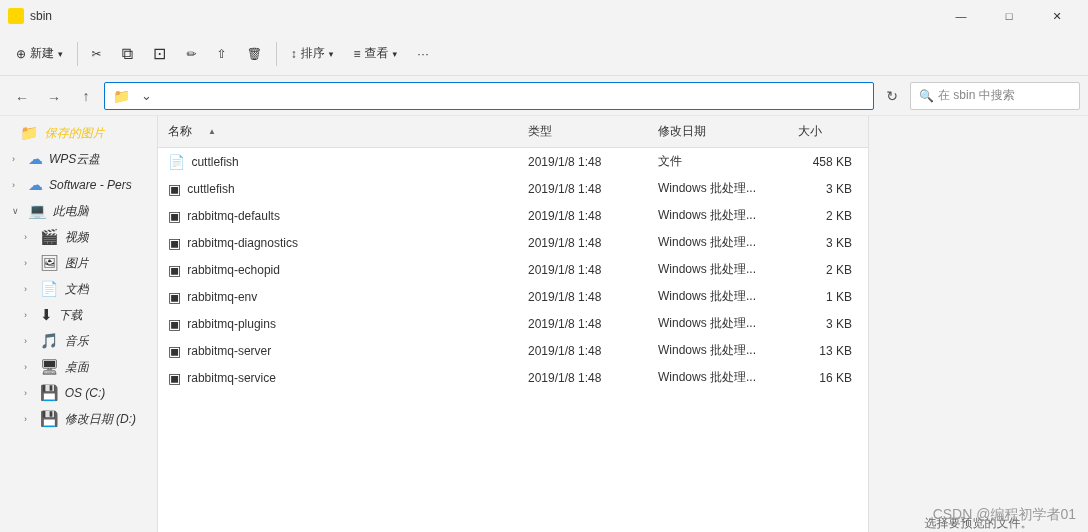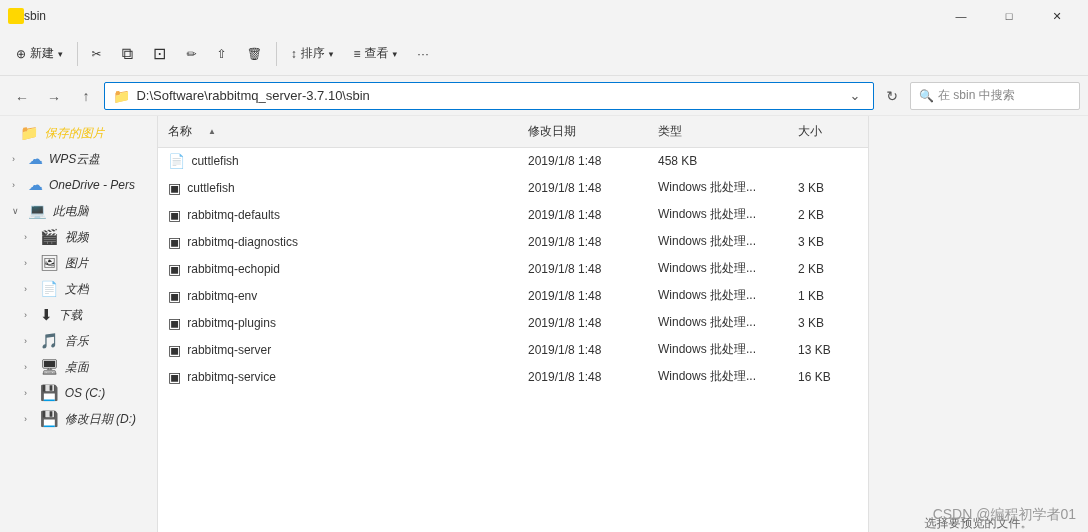--- a/index.html
+++ b/index.html
@@ -10,20 +10,21 @@
       background: #f3f3f3;
       height: 32px;
       display: flex;
       align-items: center;
       padding: 0 8px;
       justify-content: space-between;
     }
     .titlebar-left {
       display: flex;
       align-items: center;
+      gap: 6px;
     }
     .titlebar-icon {
       width: 16px; height: 16px;
       background: #ffd700;
       border-radius: 2px;
     }
     .titlebar-title { font-size: 12px; color: #333; }
     .titlebar-controls { display: flex; gap: 2px; }
     .titlebar-btn {
       width: 46px; height: 32px;
@@ -180,21 +181,21 @@
       white-space: nowrap;
       overflow: hidden;
       text-overflow: ellipsis;
     }
     .file-cell.name {
       display: flex; align-items: center; gap: 6px;
     }
     .file-icon {
       font-size: 14px; flex-shrink: 0;
     }
-    .file-size { text-align: left; padding-right: 16px; }
+    .file-size { text-align: right; padding-right: 16px; }
 
     
     .preview-panel {
       width: 220px;
       background: #f3f3f3;
       border-left: 1px solid #e0e0e0;
       display: flex;
       align-items: flex-end;
       justify-content: center;
       font-size: 12px;
@@ -271,21 +272,20 @@
     <span>←</span>
   </button>
   <button class="nav-btn">
     <span>→</span>
   </button>
   <button class="nav-btn">
     <span>↑</span>
   </button>
   <div class="address-bar">
     <span class="address-folder-icon">📁</span>
-    <span class="address-text">D:\Software\rabbitmq_server-3.7.10\sbin</span>
     <span class="address-dropdown">⌄</span>
   </div>
   <button class="address-refresh">
     <span>↻</span>
   </button>
   <div class="search-box">
     <span>🔍</span>
     <span>在 sbin 中搜索</span>
   </div>
 </div>
@@ -298,21 +298,21 @@
       <span class="label" style="color:#f5c518;">保存的图片</span>
     </div>
     <div class="sidebar-item">
       <span class="arrow">›</span>
       <span class="icon" style="color:#4a90d9;">☁</span>
       <span class="label">WPS云盘</span>
     </div>
     <div class="sidebar-item">
       <span class="arrow">›</span>
       <span class="icon" style="color:#4a90d9;">☁</span>
-      <span class="label">OneDrive - Pers</span>
+      <span class="label">Software - Pers</span>
     </div>
     <div class="sidebar-item">
       <span class="arrow">∨</span>
       <span class="icon">💻</span>
       <span class="label">此电脑</span>
     </div>
     <div class="sidebar-item" style="padding-left: 24px;">
       <span class="arrow">›</span>
       <span class="icon">🎬</span>
       <span class="label">视频</span>
@@ -354,36 +354,37 @@
     </div>
   </div>
 
   <div class="filelist-area">
     <div class="filelist-header">
       <div class="filelist-header-cell">
         <span>名称</span>
         <span class="sort-arrow">▲</span>
       </div>
       <div class="filelist-header-cell">
+        <span>类型</span>
+      </div>
+      <div class="filelist-header-cell">
         <span>修改日期</span>
-      </div>
-      <div class="filelist-header-cell">
-        <span>类型</span>
       </div>
       <div class="filelist-header-cell">
         <span>大小</span>
       </div>
     </div>
     <div class="filelist-body" id="filelist-body">
     <div class="file-row">
       <div class="file-cell name">
         <span class="file-icon">📄</span>
         <span>cuttlefish</span>
       </div>
       <div class="file-cell">2019/1/8 1:48</div>
+      <div class="file-cell">文件</div>
       <div class="file-cell file-size">458 KB</div>
     </div>
         <div class="file-row">
       <div class="file-cell name">
         <span class="file-icon">▣</span>
         <span>cuttlefish</span>
       </div>
       <div class="file-cell">2019/1/8 1:48</div>
       <div class="file-cell">Windows 批处理...</div>
       <div class="file-cell file-size">3 KB</div>

